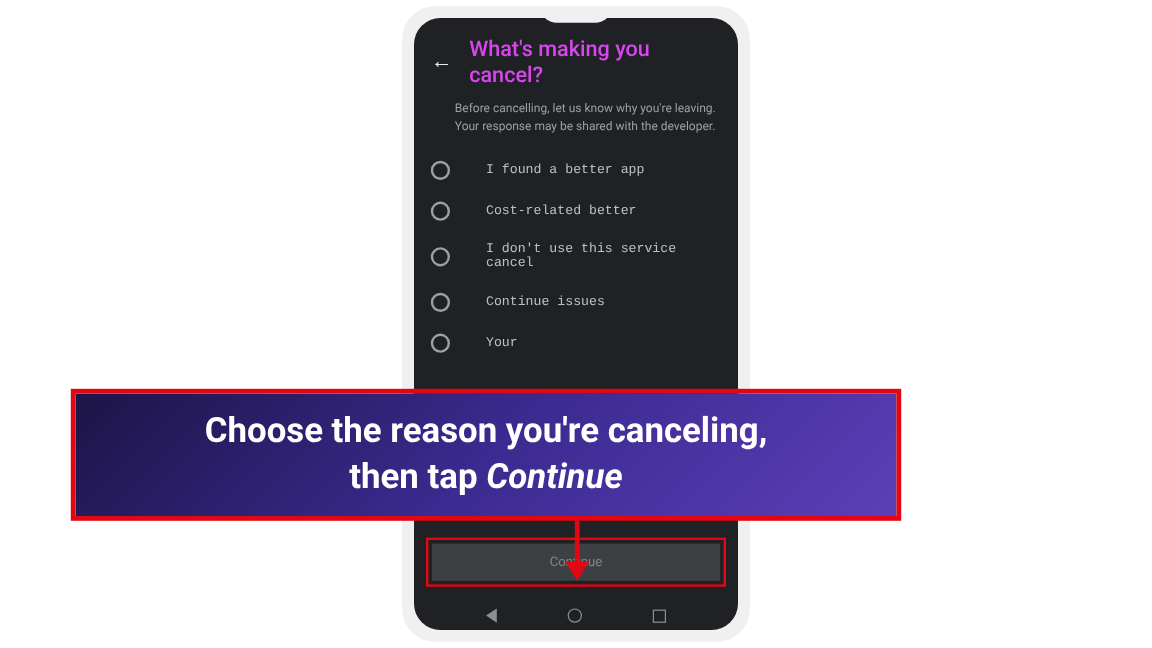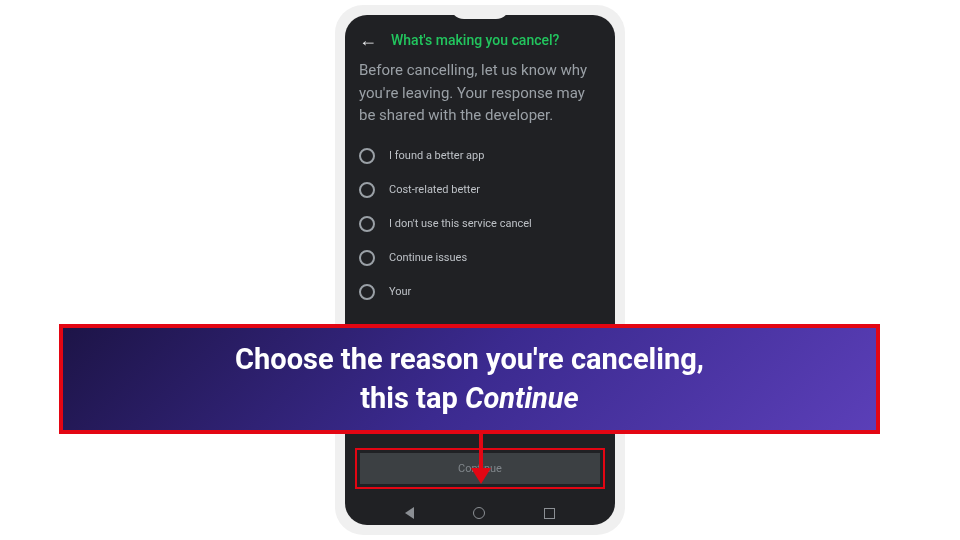--- a/index.html
+++ b/index.html
@@ -43,33 +43,35 @@
     flex-direction: column;
   }
   .header {
     display: flex;
     align-items: center;
     gap: 14px;
     padding: 16px 14px 10px 14px;
     color: #e8eaed;
   }
   .back-arrow { color: #e8eaed; font-size: 18px; line-height: 1; }
-  .title { color: #22c55e; font-size: 14px; font-weight: 500; }
+  .title { color: #d946ef; font-size: 18px; font-weight: 500; }
   .desc {
     color: #9aa0a6;
-    font-size: 15px;
+    font-size: 10px;
     line-height: 1.5;
     padding: 0 14px 12px 14px;
+    margin-left: 20px;
   }
   .options { padding: 0 14px; }
   .opt {
     display: flex;
     align-items: center;
-    gap: 14px;
+    gap: 30px;
     padding: 9px 0;
+    font-family: Liberation Mono, monospace;
   }
   .radio {
     width: 16px;
     height: 16px;
     border: 2px solid #9aa0a6;
     border-radius: 50%;
     flex-shrink: 0;
   }
   .opt-label { color: #bdc1c6; font-size: 11px; }
   .spacer { flex: 1; }
@@ -106,21 +108,21 @@
   }
   .nav-sq {
     width: 11px; height: 11px;
     border: 1.5px solid #8b8f94;
   }
   
   .callout {
     position: absolute;
     left: 59px;
     top: 324px;
-    width: 821px;
+    width: 692px;
     height: 110px;
     background: linear-gradient(135deg, #1d1447 0%, #3b2a8f 50%, #5b3fb8 100%);
     border: 4px solid #e30613;
     display: flex;
     align-items: center;
     justify-content: center;
     color: #ffffff;
     font-size: 29px;
     font-weight: 700;
     line-height: 1.35;
@@ -204,20 +206,20 @@
       <span class="nav-circ"></span>
       <span class="nav-sq"></span>
     </div>
 
   </div>
 </div>
 
 <div class="callout">
   <div>
     <span>Choose the reason you're canceling,</span><br>
-    <span>this tap </span><em>Continue</em>
+    <span>then tap </span><em>Continue</em>
   </div>
 </div>
 
 <div class="arrow">
   <div class="arrow-line"></div>
   <div class="arrow-head"></div>
 </div>
 
 </body></html>

